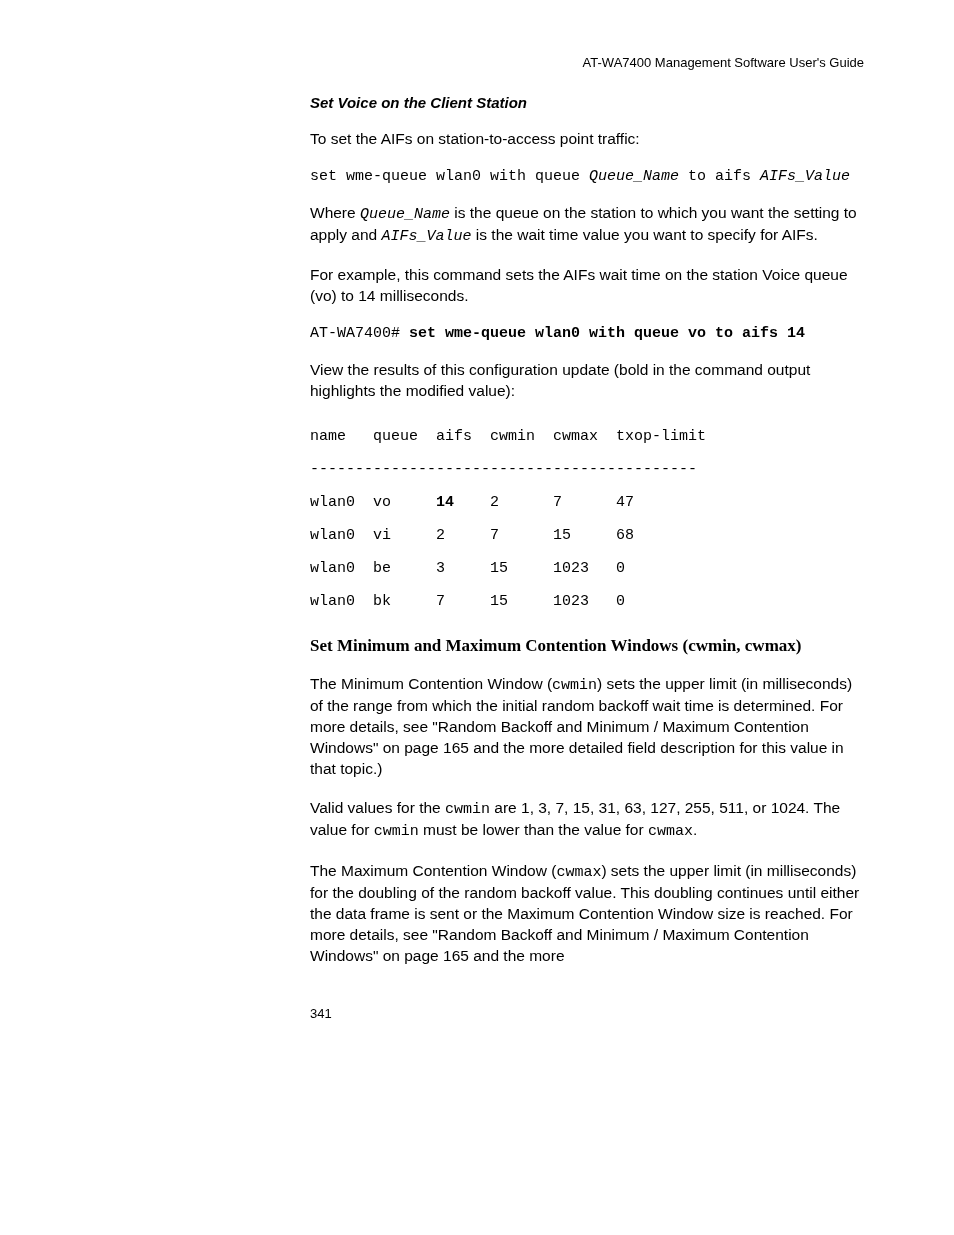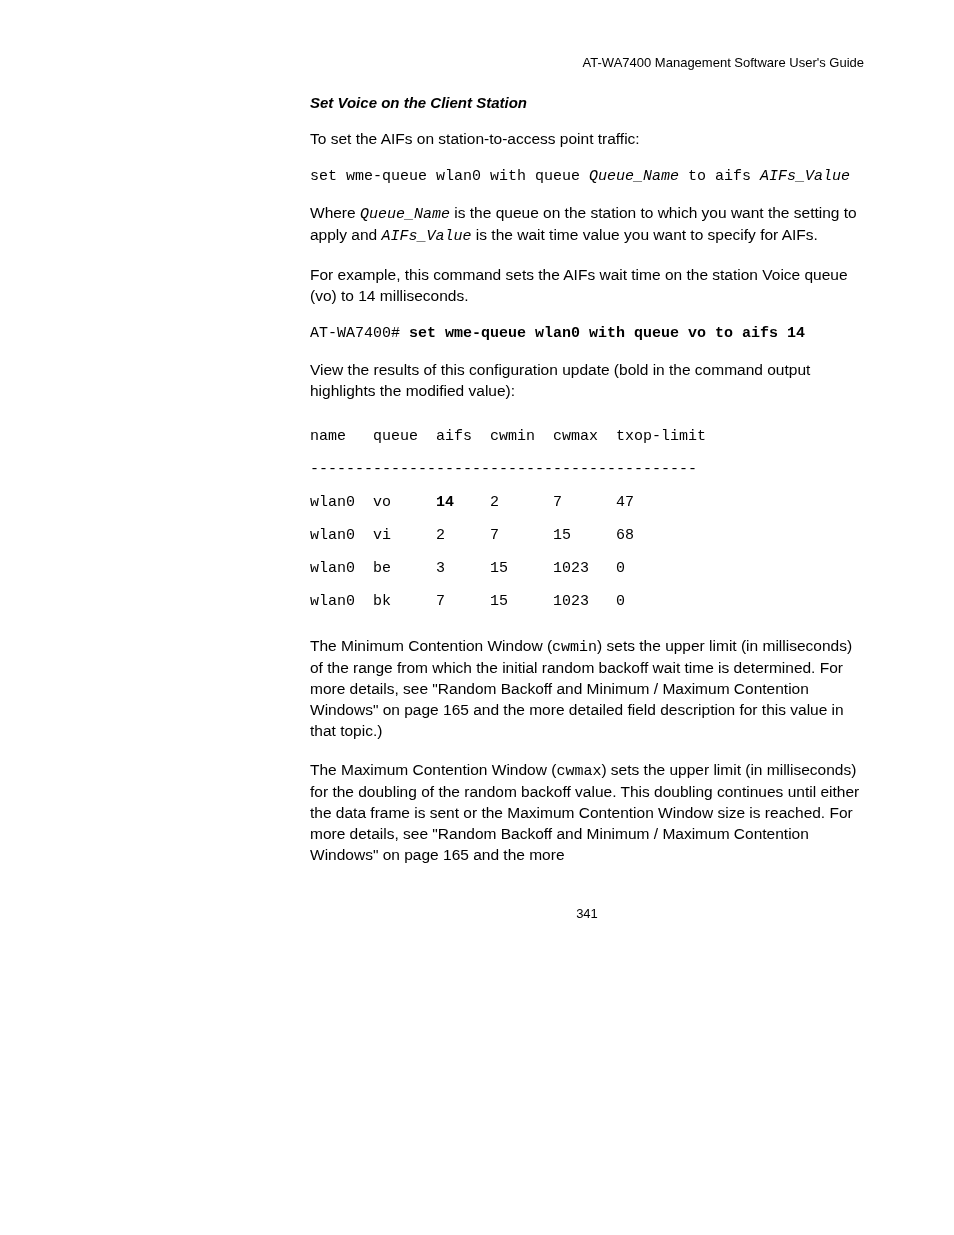--- a/index.html
+++ b/index.html
@@ -14,21 +14,21 @@
     padding: 55px 90px 40px 310px;
     box-sizing: border-box;
     position: relative;
   }
   .running-header {
     text-align: right;
     font-size: 13px;
     margin-bottom: 24px;
   }
   .page-number {
-    text-align: center;
+    text-align: left;
     font-size: 13px;
     margin-top: 40px;
   }
   .mono {
     font-family: "Courier New", Courier, monospace;
     font-size: 15px;
     white-space: pre;
     margin: 0 0 18px 0;
     line-height: 2.2;
   }
@@ -90,20 +90,22 @@
   <p class="body-text">View the results of this configuration update (bold in the command output highlights the modified value):</p>
 
 
   <pre class="mono"><span>name   queue  aifs  cwmin  cwmax  txop-limit</span>
 <span>-------------------------------------------</span>
 <span>wlan0  vo     </span><span class="bold">14</span><span>    2      7      47</span>
 <span>wlan0  vi     2     7      15     68</span>
 <span>wlan0  be     3     15     1023   0</span>
 <span>wlan0  bk     7     15     1023   0</span></pre>
 
+  <div class="serif-heading">Set Minimum and Maximum Contention Windows (cwmin, cwmax)</div>
 
   <p class="body-text"><span>The Minimum Contention Window (</span><span class="mono-inline">cwmin</span><span>) sets the upper limit (in milliseconds) of the range from which the initial random backoff wait time is determined. For more details, see "Random Backoff and Minimum / Maximum Contention Windows" on page 165 and the more detailed field description for this value in that topic.)</span></p>
 
+  <p class="body-text"><span>Valid values for the </span><span class="mono-inline">cwmin</span><span> are 1, 3, 7, 15, 31, 63, 127, 255, 511, or 1024. The value for </span><span class="mono-inline">cwmin</span><span> must be lower than the value for </span><span class="mono-inline">cwmax</span><span>.</span></p>
 
   <p class="body-text"><span>The Maximum Contention Window (</span><span class="mono-inline">cwmax</span><span>) sets the upper limit (in milliseconds) for the doubling of the random backoff value. This doubling continues until either the data frame is sent or the Maximum Contention Window size is reached. For more details, see "Random Backoff and Minimum / Maximum Contention Windows" on page 165 and the more</span></p>
 
   <div class="page-number">341</div>
 </div>
 
 </body></html>

